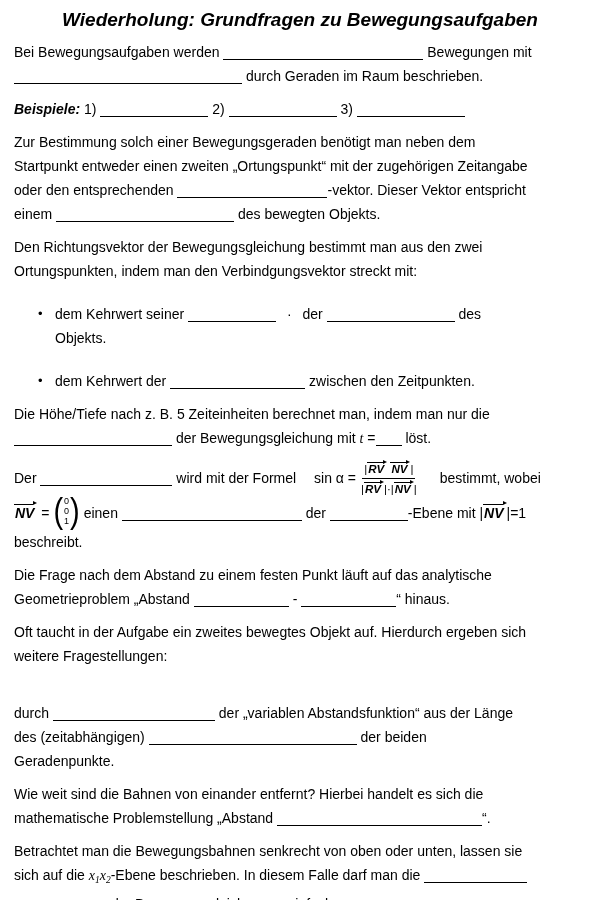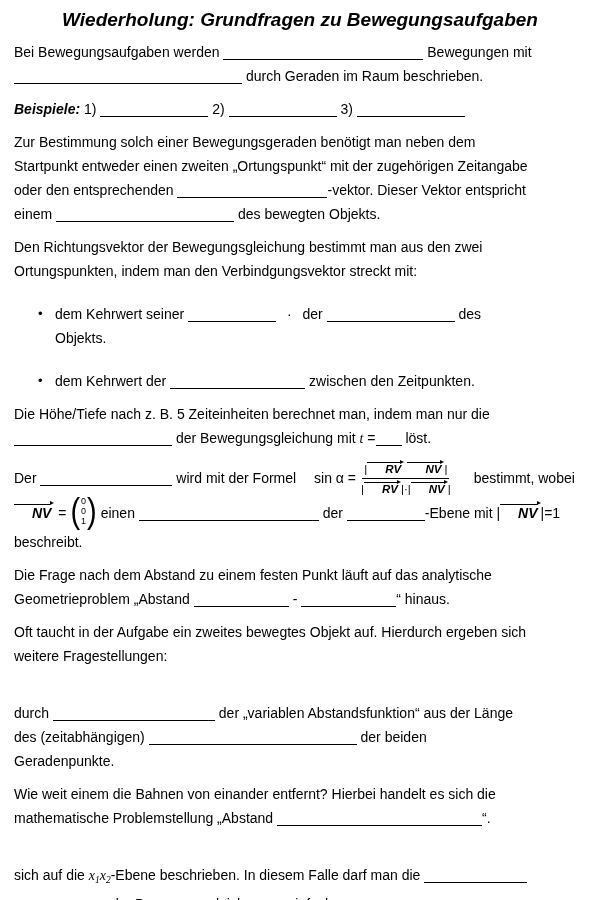--- a/index.html
+++ b/index.html
@@ -12,21 +12,21 @@
          position:relative;top:3px;vertical-align:baseline;}
   b.bi{font-style:italic;}
   ul{margin:2px 0 0;padding-left:24px;list-style:none;}
   li{line-height:24px;position:relative;padding-left:17px;margin-top:19px;}
   li::before{content:"•";position:absolute;left:0;top:0;font-size:13px;}
   .sep{margin:0 7px;}
   i{font-family:"Liberation Serif","DejaVu Serif",serif;font-style:italic;}
   sub{font-size:9.5px;vertical-align:-3px;font-family:"Liberation Serif",serif;font-style:italic;}
   
   .vec{position:relative;display:inline-block;font-style:italic;font-weight:bold;
-       padding:3px 3px 0 18px;line-height:1;}
+       padding:3px 3px 0 1px;line-height:1;}
   .vec::before{content:"";position:absolute;top:1px;left:0;right:4px;border-top:1.2px solid #000;}
   .vec::after{content:"";position:absolute;top:-1.5px;right:0;width:0;height:0;
        border-left:4.5px solid #000;border-top:2.7px solid transparent;border-bottom:2.7px solid transparent;}
   
   .formula{white-space:nowrap;margin:0 14px;text-align:right;}
   .frac{display:inline-flex;flex-direction:column;align-items:center;vertical-align:middle;
         font-size:11.5px;line-height:13px;margin:0 3px;position:relative;top:-2px;}
   .frac .num{border-bottom:1px solid #000;padding:3px 2px 2px;}
   .frac .den{padding:2px 2px 0;}
   
@@ -155,27 +155,27 @@
     <span>durch</span>
     <span class="blank w162"></span>
     <span>der „variablen Abstandsfunktion“ aus der Länge</span><br>
     <span>des (zeitabhängigen)</span>
     <span class="blank w208"></span>
     <span>der beiden</span><br>
     <span>Geradenpunkte.</span>
   </p>
 
   <p>
-    <span>Wie weit einem die Bahnen von einander entfernt? Hierbei handelt es sich die</span><br>
+    <span>Wie weit sind die Bahnen von einander entfernt? Hierbei handelt es sich die</span><br>
     <span>mathematische Problemstellung „Abstand</span>
     <span class="blank w205"></span><span>“.</span>
   </p>
 
   <p>
-    <br>
+    <span>Betrachtet man die Bewegungsbahnen senkrecht von oben oder unten, lassen sie</span><br>
     <span>sich auf die</span>
     <span class="nowrap"><i>x</i><sub>1</sub><i>x</i><sub>2</sub></span><span>-Ebene beschrieben. In diesem Falle darf man die</span>
     <span class="blank w103"></span><br>
     <span class="blank w93"></span>
     <span>der Bewegungsgleichungen einfach</span>
     <span class="blank w142"></span><span>.</span>
   </p>
 
   <div class="footer">
     <a href="#">www.mathematik-bw.de</a>

